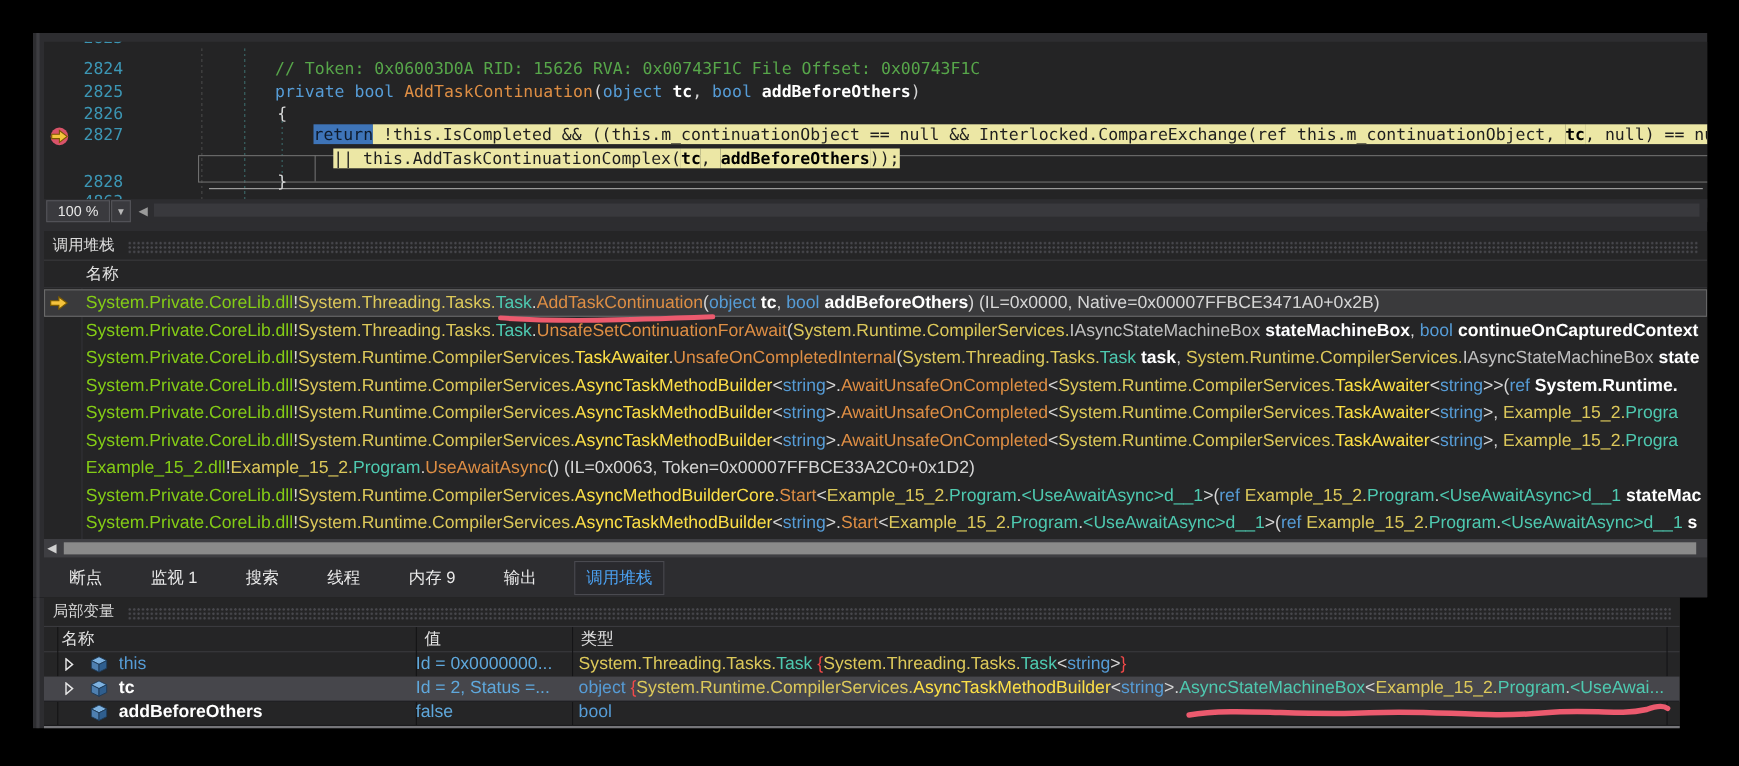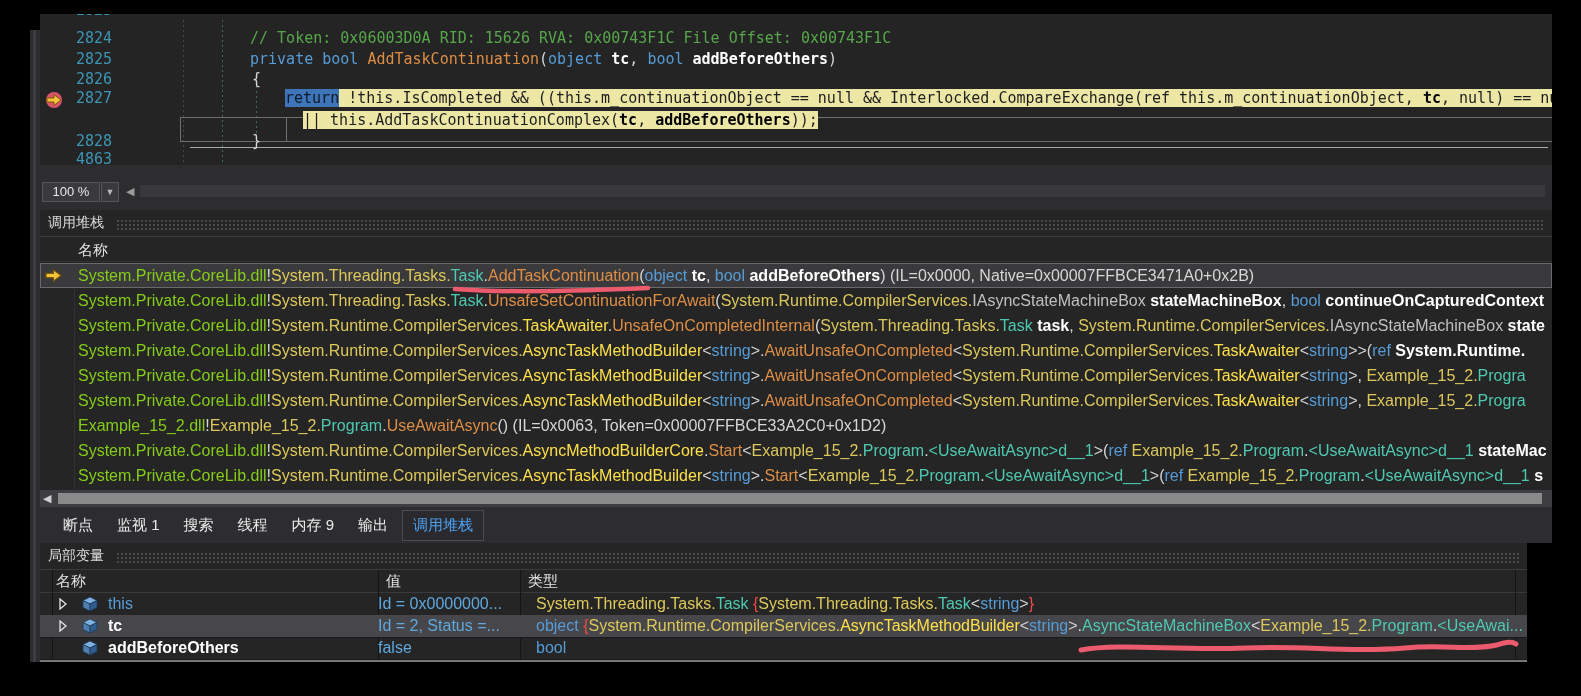--- a/index.html
+++ b/index.html
@@ -6,21 +6,21 @@
     font-family:"Liberation Sans",sans-serif;}
   .abs{position:absolute;}
   #stage{position:absolute;left:0;top:0;width:1581px;height:696px;background:#000;}
 
   
   #win-top{left:30px;top:30px;width:1522px;height:513px;background:#2d2d30;}
   #win-bottom{left:30px;top:543px;width:1497px;height:119px;background:#2d2d30;}
   #left-grip{left:33px;top:30px;width:3px;height:632px;background:#4a4a50;opacity:.55;}
 
   
-  #editor{left:40px;top:14px;width:1512px;height:151px;background:#242425;overflow:hidden;}
+  #editor{left:40px;top:38px;width:1512px;height:151px;background:#242425;overflow:hidden;}
   .guide{position:absolute;width:1px;background:repeating-linear-gradient(to bottom,currentColor 0 2px,transparent 2px 5px);}
   #stmt-box{left:140px;top:103px;width:1408px;height:23px;border:1px solid #6f6f6f;}
   #stmt-vline{left:246px;top:103px;width:1px;height:24px;background:#6f6f6f;}
   .code-row{position:absolute;left:0;height:20px;width:1512px;font-family:"DejaVu Sans Mono",monospace;
     font-size:15px;line-height:20px;white-space:pre;}
   .code-row .num{position:absolute;left:0;width:72px;text-align:right;color:#3c96b4;}
   .code-row .code{position:absolute;top:0;}
   .tk{white-space:pre;}
   .mod{color:#84cc16}.ns{color:#dcc85a}.cls{color:#4ec9b0}.grn{color:#fde047}
   .m{color:#de8e44}.kw{color:#569cd6}.b{color:#fff;font-weight:700}.pl{color:#d6d6d6}
@@ -52,40 +52,40 @@
     overflow:hidden;padding-left:38px;box-sizing:border-box;}
   .cs-row.current{background:#3a3a3c;outline:1px solid #6a6a6a;outline-offset:-1px;}
   .cs-arrow{position:absolute;left:5px;top:4px;width:17px;height:17px;}
 
   #cs-scroll{left:40px;top:490px;width:1512px;height:17px;background:#3e3e42;}
   #cs-scroll .larr{position:absolute;left:3px;top:2px;color:#d0d0d0;font-size:11px;}
   #cs-thumb{position:absolute;left:18px;top:3px;width:1484px;height:11px;background:#8a8a8a;}
 
   
   #tabs{left:40px;top:507px;width:1512px;height:36px;background:#2d2d30;display:flex;align-items:center;
-    padding-left:13px;box-sizing:border-box;gap:4px;}
+    padding-left:13px;box-sizing:border-box;gap:24px;}
   .tab{color:#eaeaea;font-size:15px;padding:5px 10px;cursor:default;}
   .tab.active{color:#4ba1f1;background:#2a2a2e;border:1px solid #4a4a50;}
 
   
   #lv-panel{left:40px;top:543px;width:1487px;height:119px;background:#252526;overflow:hidden;}
   #lv-table{position:absolute;left:0;top:26px;width:1487px;height:90px;border-top:1px solid #3a3a3e;}
   #lv-head{position:absolute;left:0;top:0;width:1487px;height:22px;color:#e2e2e2;font-size:15px;line-height:22px;
     border-bottom:1px solid #3a3a3e;}
   .lv-col-name{position:absolute;left:16px;}
   .lv-col-val{position:absolute;left:346px;}
   .lv-col-type{position:absolute;left:488px;}
   .lv-vline{position:absolute;top:0;width:1px;height:90px;background:#141416;}
   .lv-row{position:absolute;left:0;width:1487px;height:22px;font-size:16px;line-height:22px;white-space:pre;
     overflow:hidden;border-bottom:1px solid #1a1a1c;}
   .lv-row.selected{background:#46464b;}
   .lv-cell{position:absolute;top:0;height:22px;overflow:hidden;white-space:pre;}
   .lv-name{left:0;width:337px;}
   .lv-value{left:338px;width:141px;padding-left:0;box-sizing:border-box;}
-  .lv-type{left:480px;width:1007px;padding-left:16px;box-sizing:border-box;}
+  .lv-type{left:480px;width:1007px;padding-left:6px;box-sizing:border-box;}
   .lv-exp{position:absolute;left:18px;top:5px;}
   .lv-cube{position:absolute;left:42px;top:3px;}
   .lv-label{position:absolute;left:68px;}
   .name-this{color:#569cd6;}
   .name-bold{color:#fff;font-weight:700;}
   #lv-bottom-line{left:40px;top:660px;width:1487px;height:2px;background:#76767a;}
 
   #annot{left:0;top:0;width:1581px;height:696px;pointer-events:none;}
 </style>
 </head>

